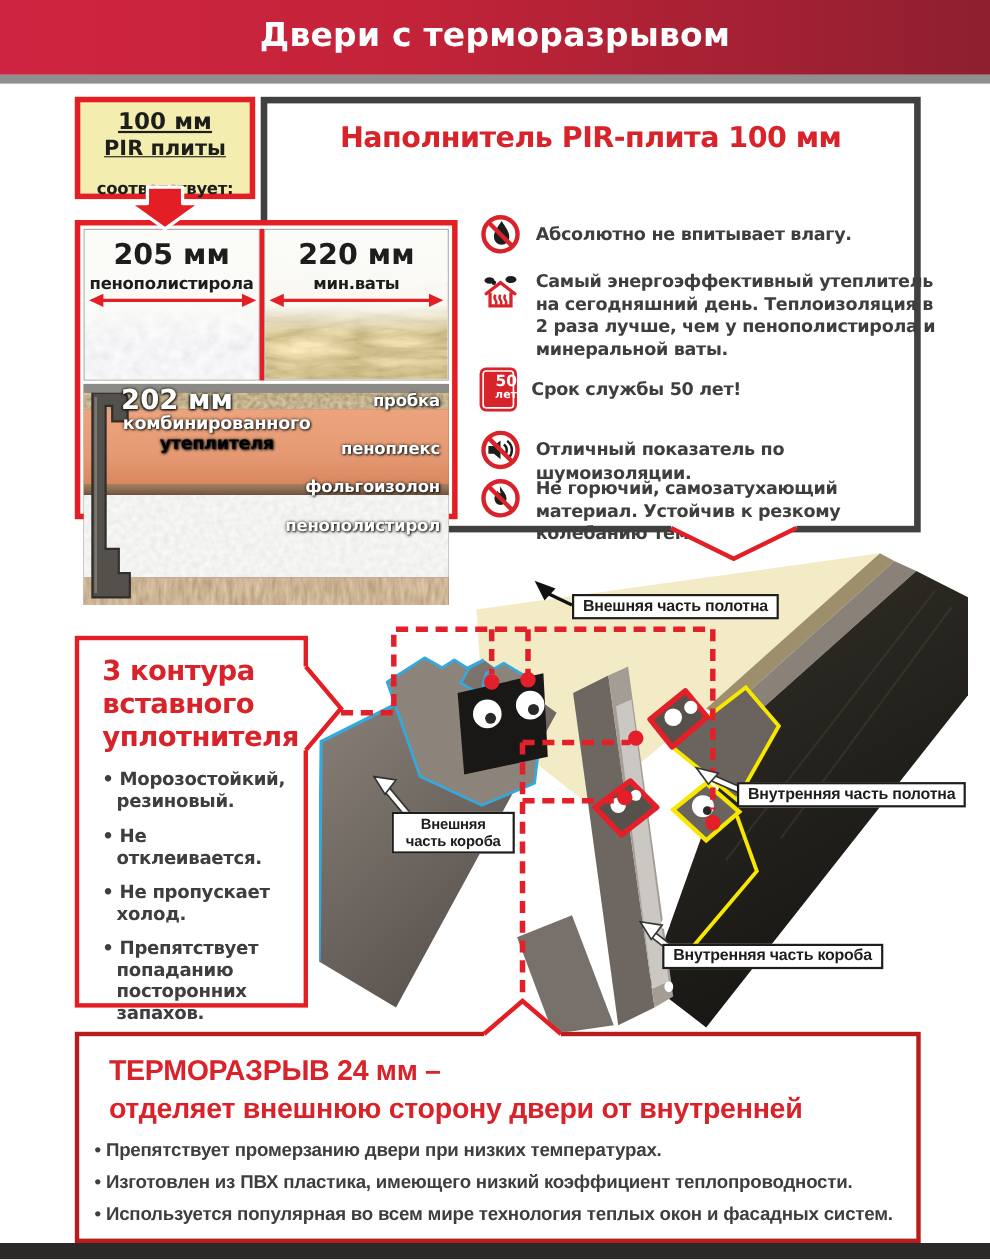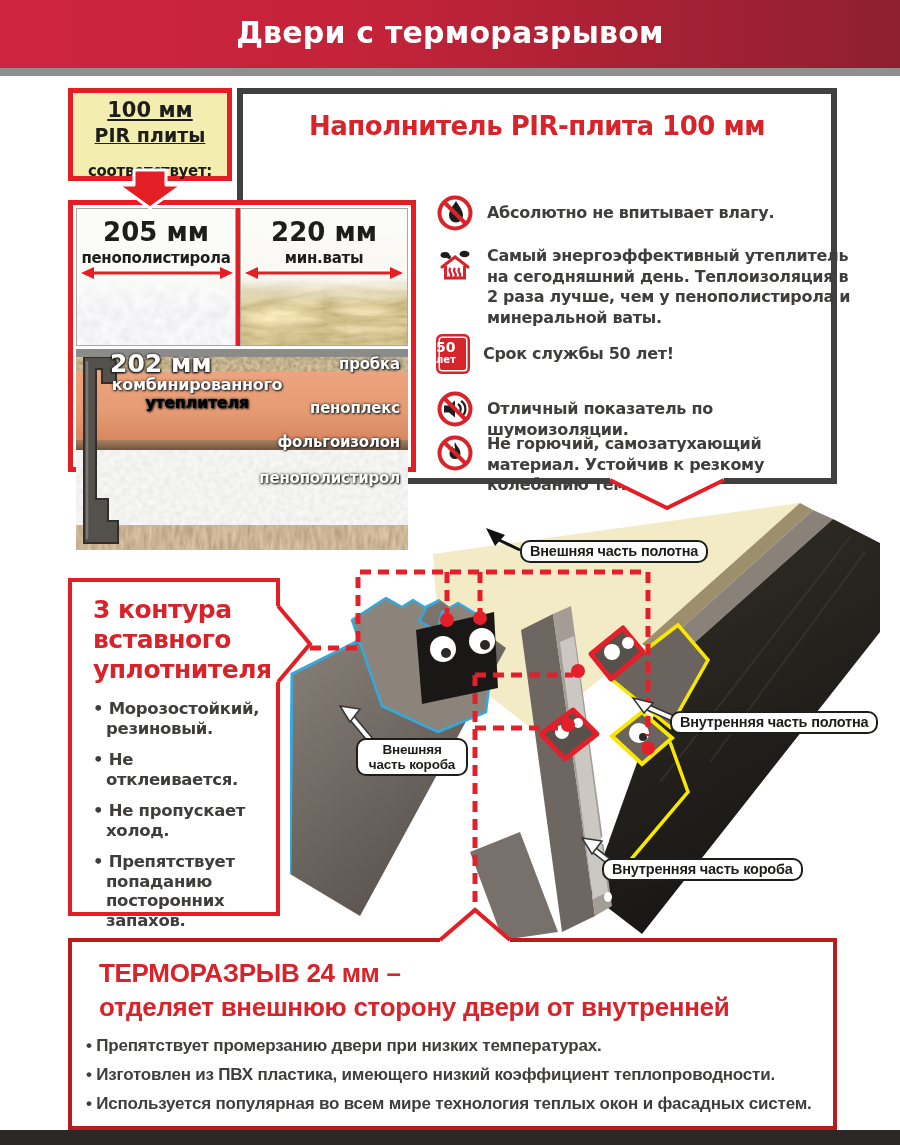--- a/index.html
+++ b/index.html
@@ -20,21 +20,21 @@
   .equiv .l3{font-size:15px;margin-top:16px;letter-spacing:-.3px;}
   .down-arrow{left:112px;top:168px;z-index:7;}
   
   .pir-box{left:237px;top:88px;width:600px;height:396px;border:6px solid #404040;box-sizing:border-box;background:#fff;z-index:1;}
   .pir-title{position:absolute;left:0;right:0;top:17px;text-align:center;color:#d8232a;
     font-size:26px;font-weight:bold;letter-spacing:-.5px;}
   .pir-item{position:absolute;left:193px;display:flex;align-items:flex-start;}
   .pir-item .txt{margin-left:13px;font-size:16px;line-height:20.5px;font-weight:bold;color:#3f3e3d;
     width:370px;letter-spacing:-.3px;}
   .one-line .txt{margin-top:9px;}
-  .badge50{width:34px;height:40px;background:#d8232a;border-radius:6px;color:#fff;text-align:left;
+  .badge50{width:34px;height:40px;background:#d8232a;border-radius:6px;color:#fff;text-align:right;
     font-weight:bold;box-shadow:inset 0 0 0 2.5px #d8232a, inset 0 0 0 4px #fff;}
   .badge50 .b1{font-size:14px;margin-top:6px;line-height:14px;}
   .badge50 .b2{font-size:10px;line-height:11px;}
   
   .panel{left:68px;top:200px;width:348px;height:272px;border:5px solid #e31e24;box-sizing:border-box;
     background:#fff;padding:3px;z-index:5;}
   .tiles{position:relative;width:332px;height:138px;}
   .tile{position:absolute;top:0;height:138px;border:1px solid #a8a8a2;box-sizing:border-box;overflow:hidden;}
   .tile.left{left:0;width:160px;}
   .tile.right{left:164px;width:168px;}
@@ -74,21 +74,21 @@
   
   .thermo{left:68px;top:938px;width:769px;height:192px;border:4px solid #b91c1c;box-sizing:border-box;background:#fff;z-index:2;
     font-family:"Liberation Sans",sans-serif;}
   .thermo .t1{position:absolute;left:27px;top:16px;color:#d8232a;font-size:26px;font-weight:bold;letter-spacing:-.3px;}
   .thermo .t2{position:absolute;left:27px;top:50px;color:#d8232a;font-size:26px;font-weight:bold;letter-spacing:-.3px;}
   .thermo ul{position:absolute;left:14px;top:94px;margin:0;padding:0;list-style:none;}
   .thermo li{font-size:17px;font-weight:bold;color:#3f3e3d;margin-bottom:9px;letter-spacing:-.2px;}
   .thermo li::before{content:"• ";}
   
   .diagram{left:290px;top:492px;z-index:1;}
-  .dlabel{position:absolute;background:#fff;border:2px solid #1d1d1b;border-radius:10px;color:#1d1d1b;
+  .dlabel{position:absolute;background:#fff;border:2px solid #1d1d1b;border-radius:0;color:#1d1d1b;
     font-weight:bold;font-size:14.5px;padding:1px 8px 2px 8px;white-space:nowrap;z-index:4;
     font-family:"Liberation Sans",sans-serif;letter-spacing:-.2px;}
   .dlabel.two{white-space:normal;text-align:center;font-size:13.5px;line-height:15px;padding:2px 6px;}
 </style>
 </head>
 <body>
 
 <svg width="0" height="0" style="position:absolute" aria-hidden="true">
   <defs>
     <filter id="f-foam">

